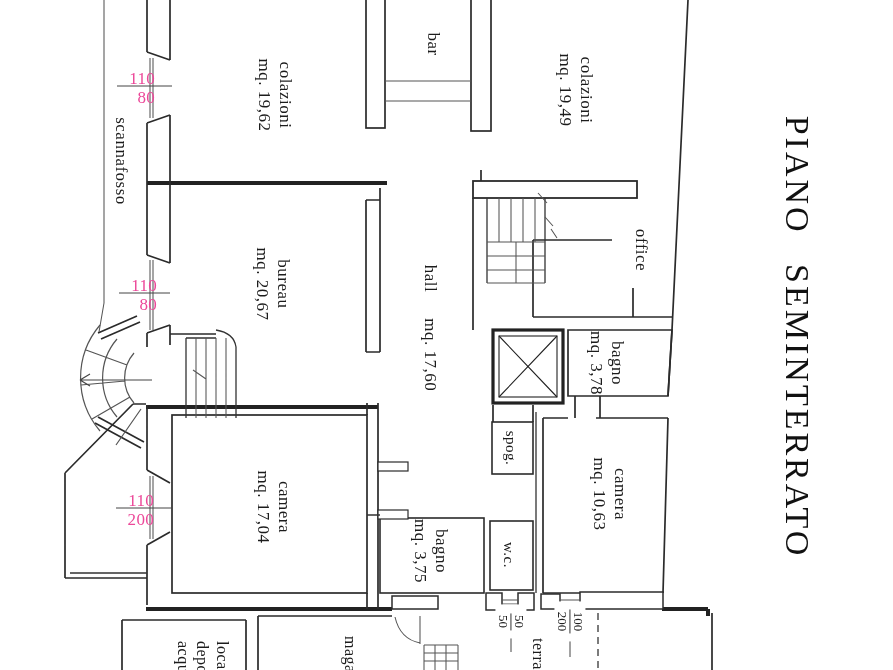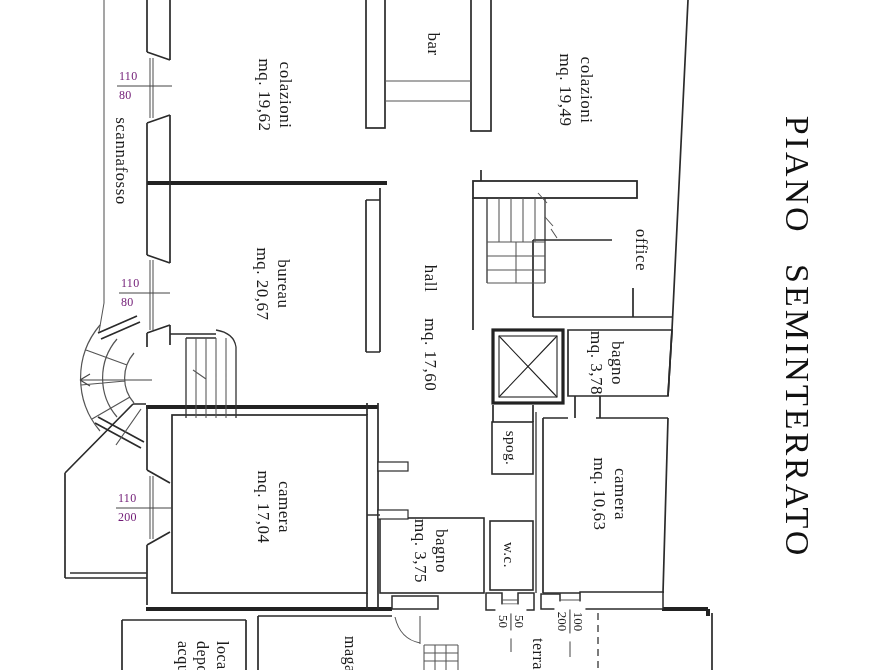--- a/index.html
+++ b/index.html
@@ -17,22 +17,22 @@
   .lbl.small{font-size:15px;}
   .lbl.cut{font-size:16px;align-items:flex-start;justify-content:flex-start;text-align:left;}
   .lbl.single{flex-direction:row;}
   .lbl.single .gap{display:inline-block;width:26px;}
   .title{
     position:absolute;display:flex;align-items:center;justify-content:center;
     transform:rotate(90deg);font-size:34px;letter-spacing:3px;word-spacing:18px;
     white-space:nowrap;color:#111;
   }
   .dimnum{
-    position:absolute;font-size:12px;letter-spacing:.3px;text-align:left;
-    line-height:1;color:#701a75;
+    position:absolute;font-size:17px;letter-spacing:.3px;text-align:right;
+    line-height:1;color:#ec4899;
   }
   .rfrac{
     position:absolute;display:flex;flex-direction:column;align-items:center;
     transform:rotate(90deg);font-size:13px;line-height:1.15;background:#fff;
     color:#222;
   }
   .rfrac .num{border-bottom:1.2px solid #333;padding:0 2px;}
   .rfrac .den{padding:0 2px;}
 </style>
 </head>

